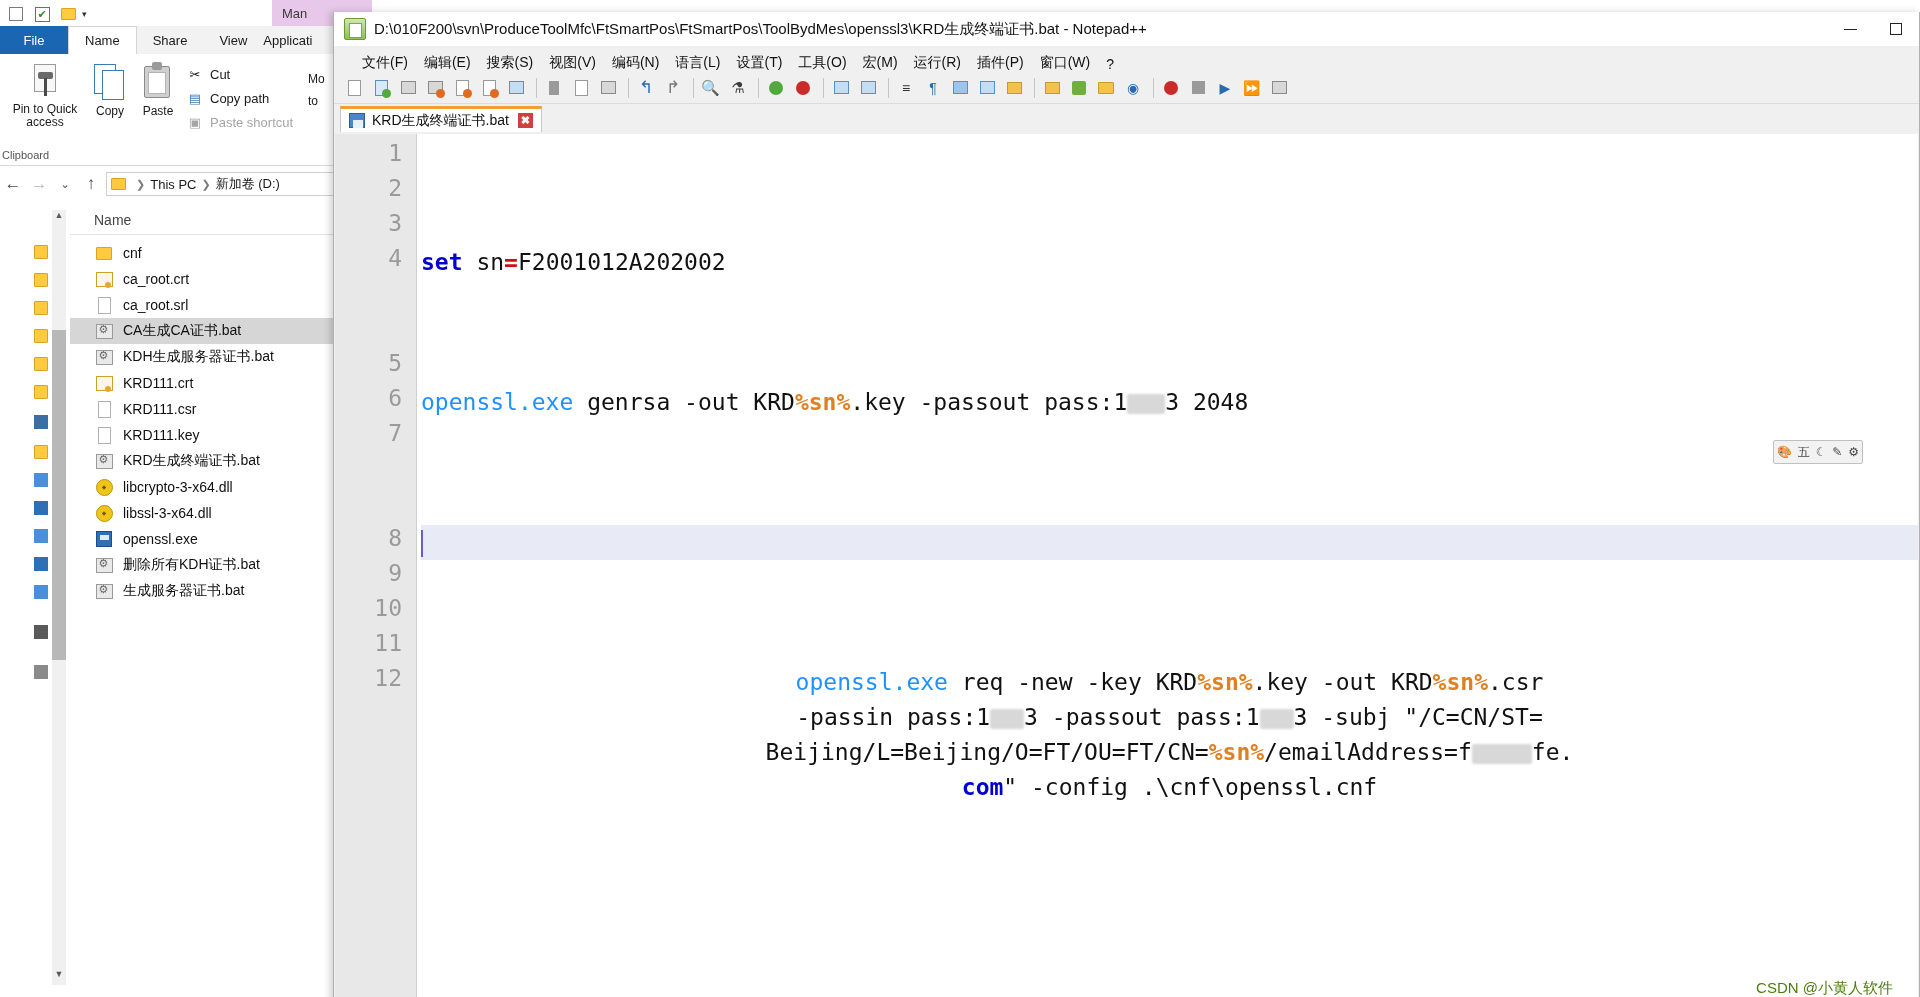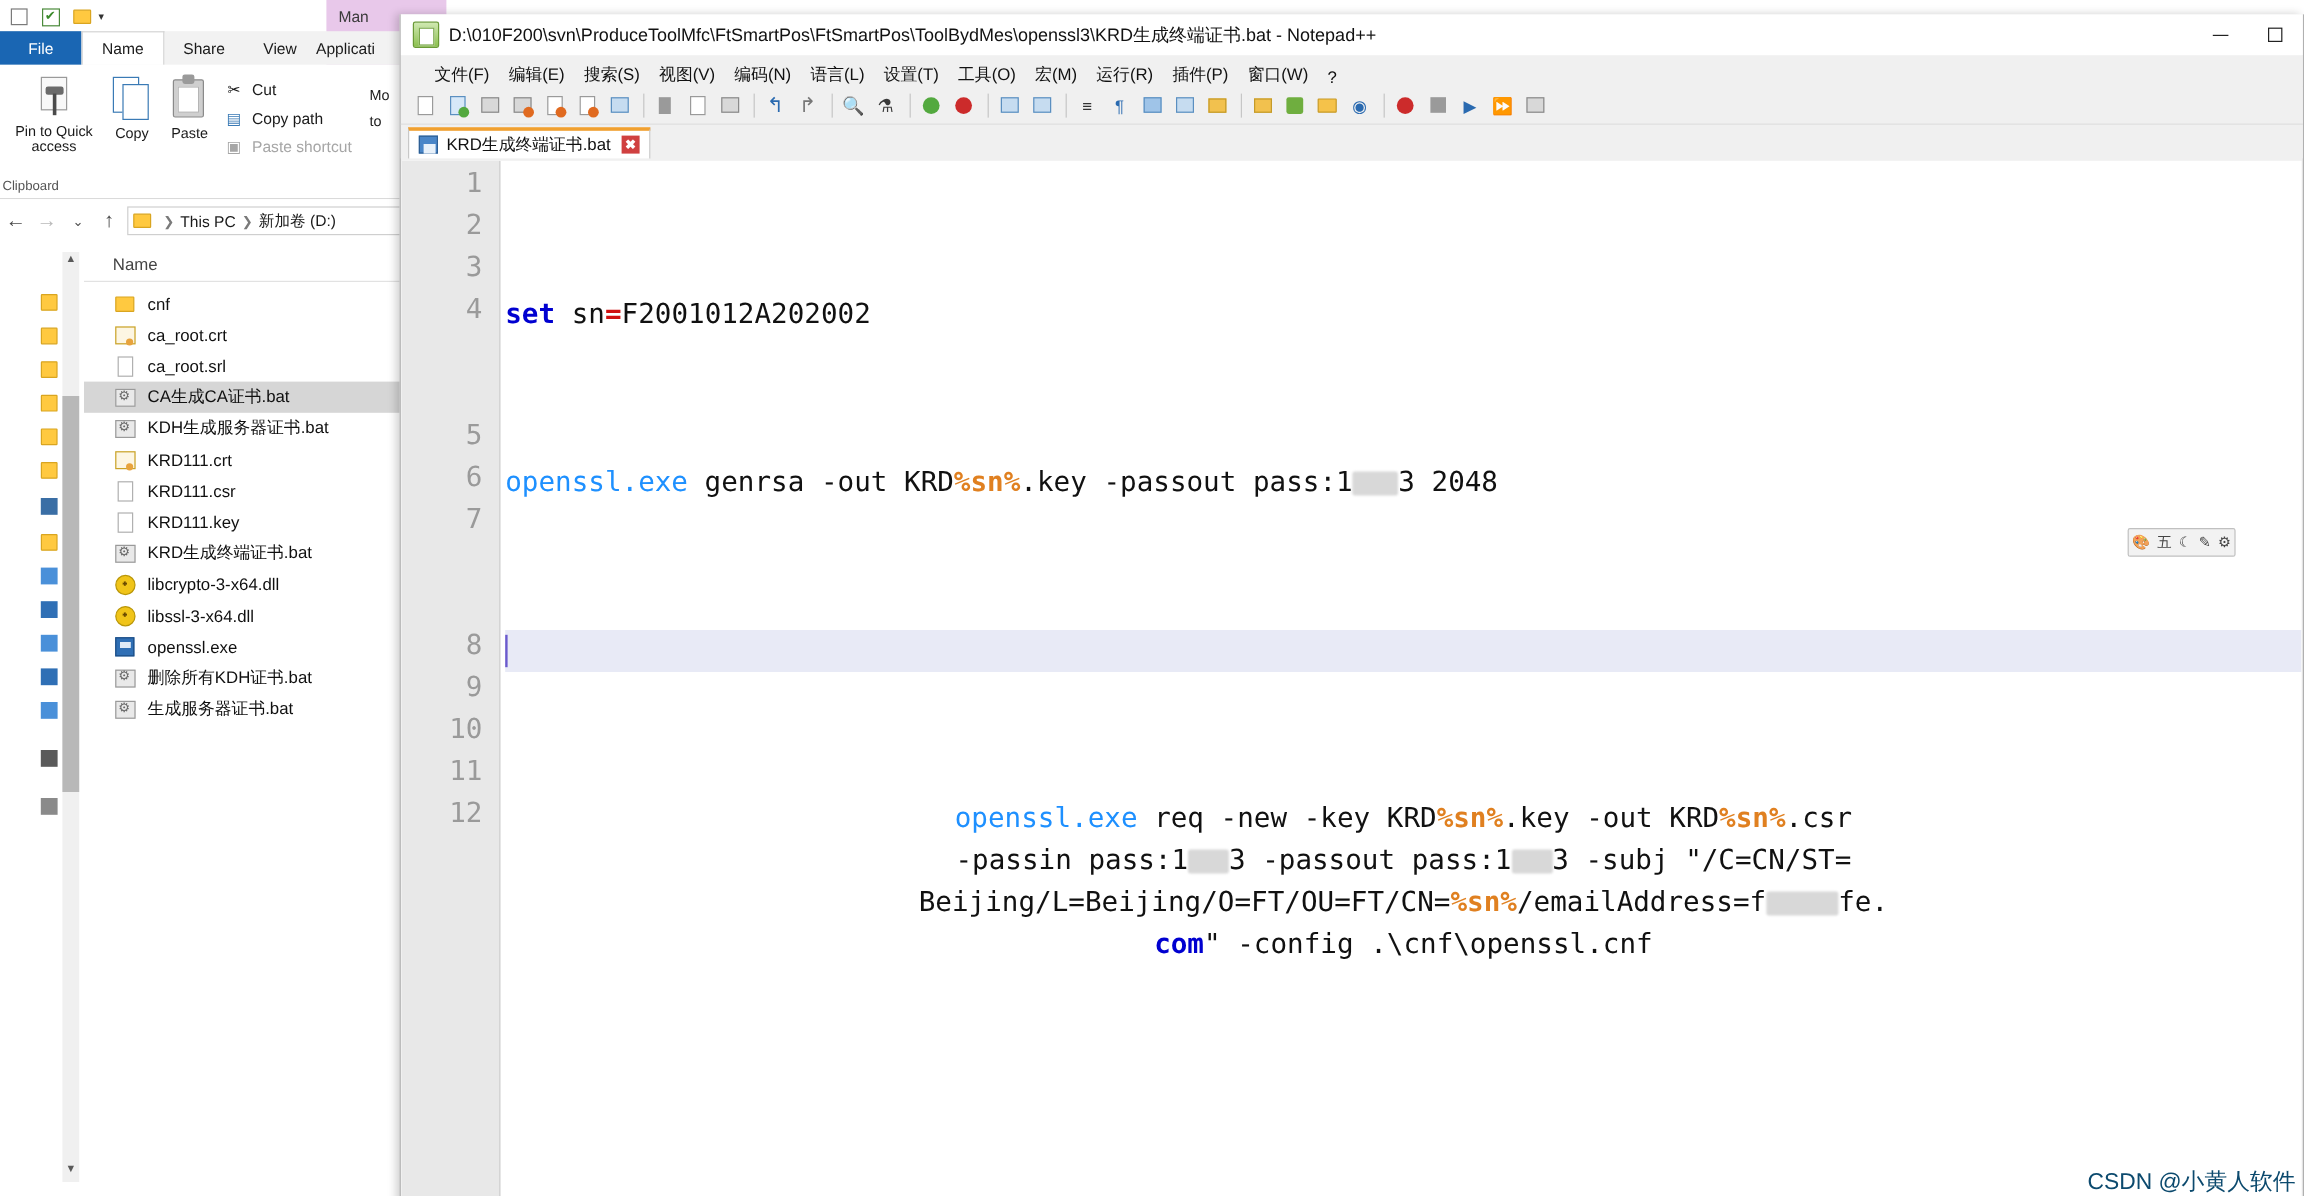--- a/index.html
+++ b/index.html
@@ -138,21 +138,21 @@
   .op { color:#d01010; font-weight:bold; }
   .str { color:#111; }
   .blur { display:inline-block; background:#d8d8d8; border-radius:2px; vertical-align:middle; height:20px; filter:blur(1px); }
 
   .caret { display:inline-block; width:2px; height:27px; background:#6a5acd; vertical-align:middle; }
 
   .float-tools { position:absolute; right:56px; top:428px; width:90px; height:24px; background:#f2f2f2; border:1px solid #c0c0c0;
                  display:flex; align-items:center; justify-content:space-around; font-size:11px; color:#444; border-radius:2px; }
   .ft-ico { font-size:12px; }
 
-  .watermark { position:absolute; right:6px; bottom:10px; font-size:19px; color:#0c4a6e; }
+  .watermark { position:absolute; right:26px; bottom:10px; font-size:15px; color:#4d7c0f; }
 </style>
 </head>
 <body>
 
 <div id="root">
 
   <div class="explorer">
 
     <div class="exp-titlebar">
       <div class="exp-tabstrip">

